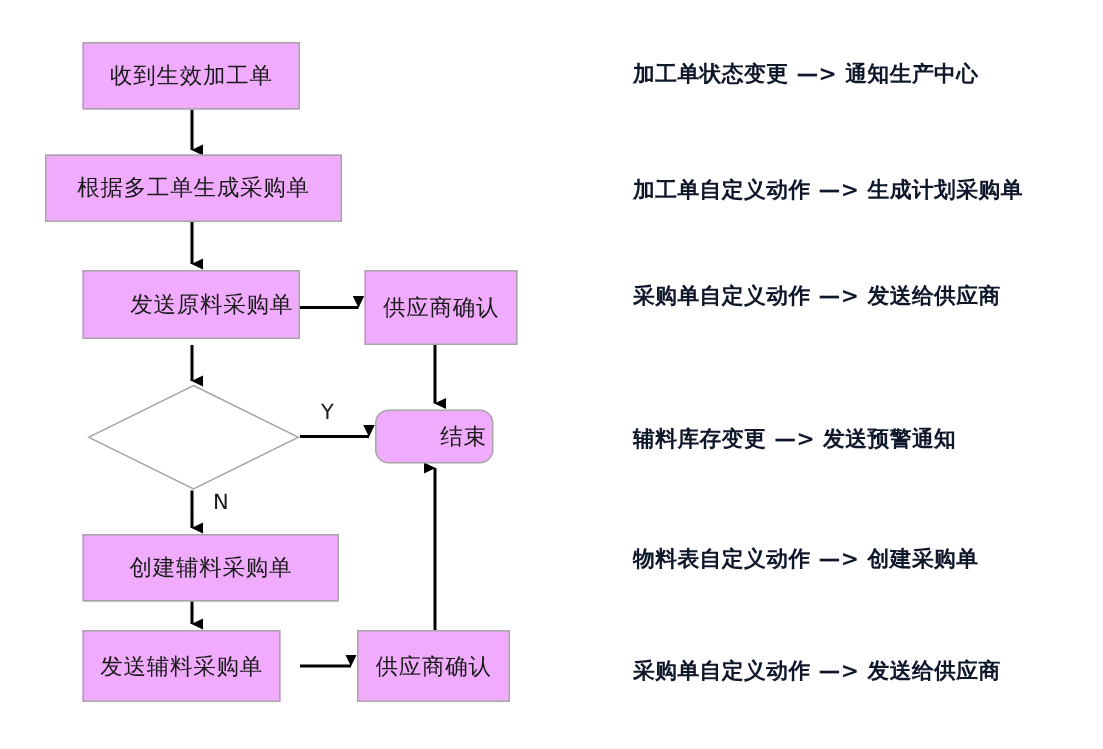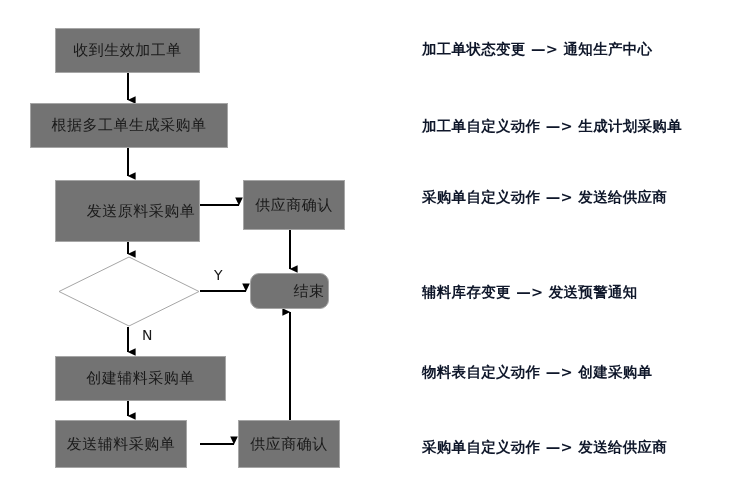--- a/index.html
+++ b/index.html
@@ -16,21 +16,21 @@
   }
   #canvas {
     position: absolute;
     left: 0; top: 0;
     width: 735px;
     height: 499px;
   }
   .node {
     position: absolute;
     box-sizing: border-box;
-    background: #737373;
+    background: #f0abfc;
     border: 1px solid #a6a6a6;
     display: flex;
     align-items: center;
     justify-content: center;
     color: #1a1a1a;
     font-size: 15px;
     letter-spacing: 0.5px;
     white-space: nowrap;
   }
   .node.terminal {
@@ -108,21 +108,21 @@
 </svg>
 
 <div class="node" style="left:55px; top:28px; width:145px; height:45px;">
   <span>收到生效加工单</span>
 </div>
 
 <div class="node" style="left:30px; top:103px; width:198px; height:45px;">
   <span>根据多工单生成采购单</span>
 </div>
 
-<div class="node" style="left:55px; top:180px; width:145px; height:62px;padding-left:27px;">
+<div class="node" style="left:55px; top:180px; width:145px; height:46px;padding-left:27px;">
   <span>发送原料采购单</span>
 </div>
 
 <div class="node" style="left:243px; top:180px; width:102px; height:50px;">
   <span>供应商确认</span>
 </div>
 
 <div class="diamond-wrap" style="left:58px; top:256px; width:142px; height:71px;">
   <svg class="diamond-svg" width="142" height="71" viewBox="0 0 142 71">
     <polygon points="71,1 141,35.5 71,70 1,35.5" fill="#ffffff" stroke="#a6a6a6" stroke-width="1"></polygon>

